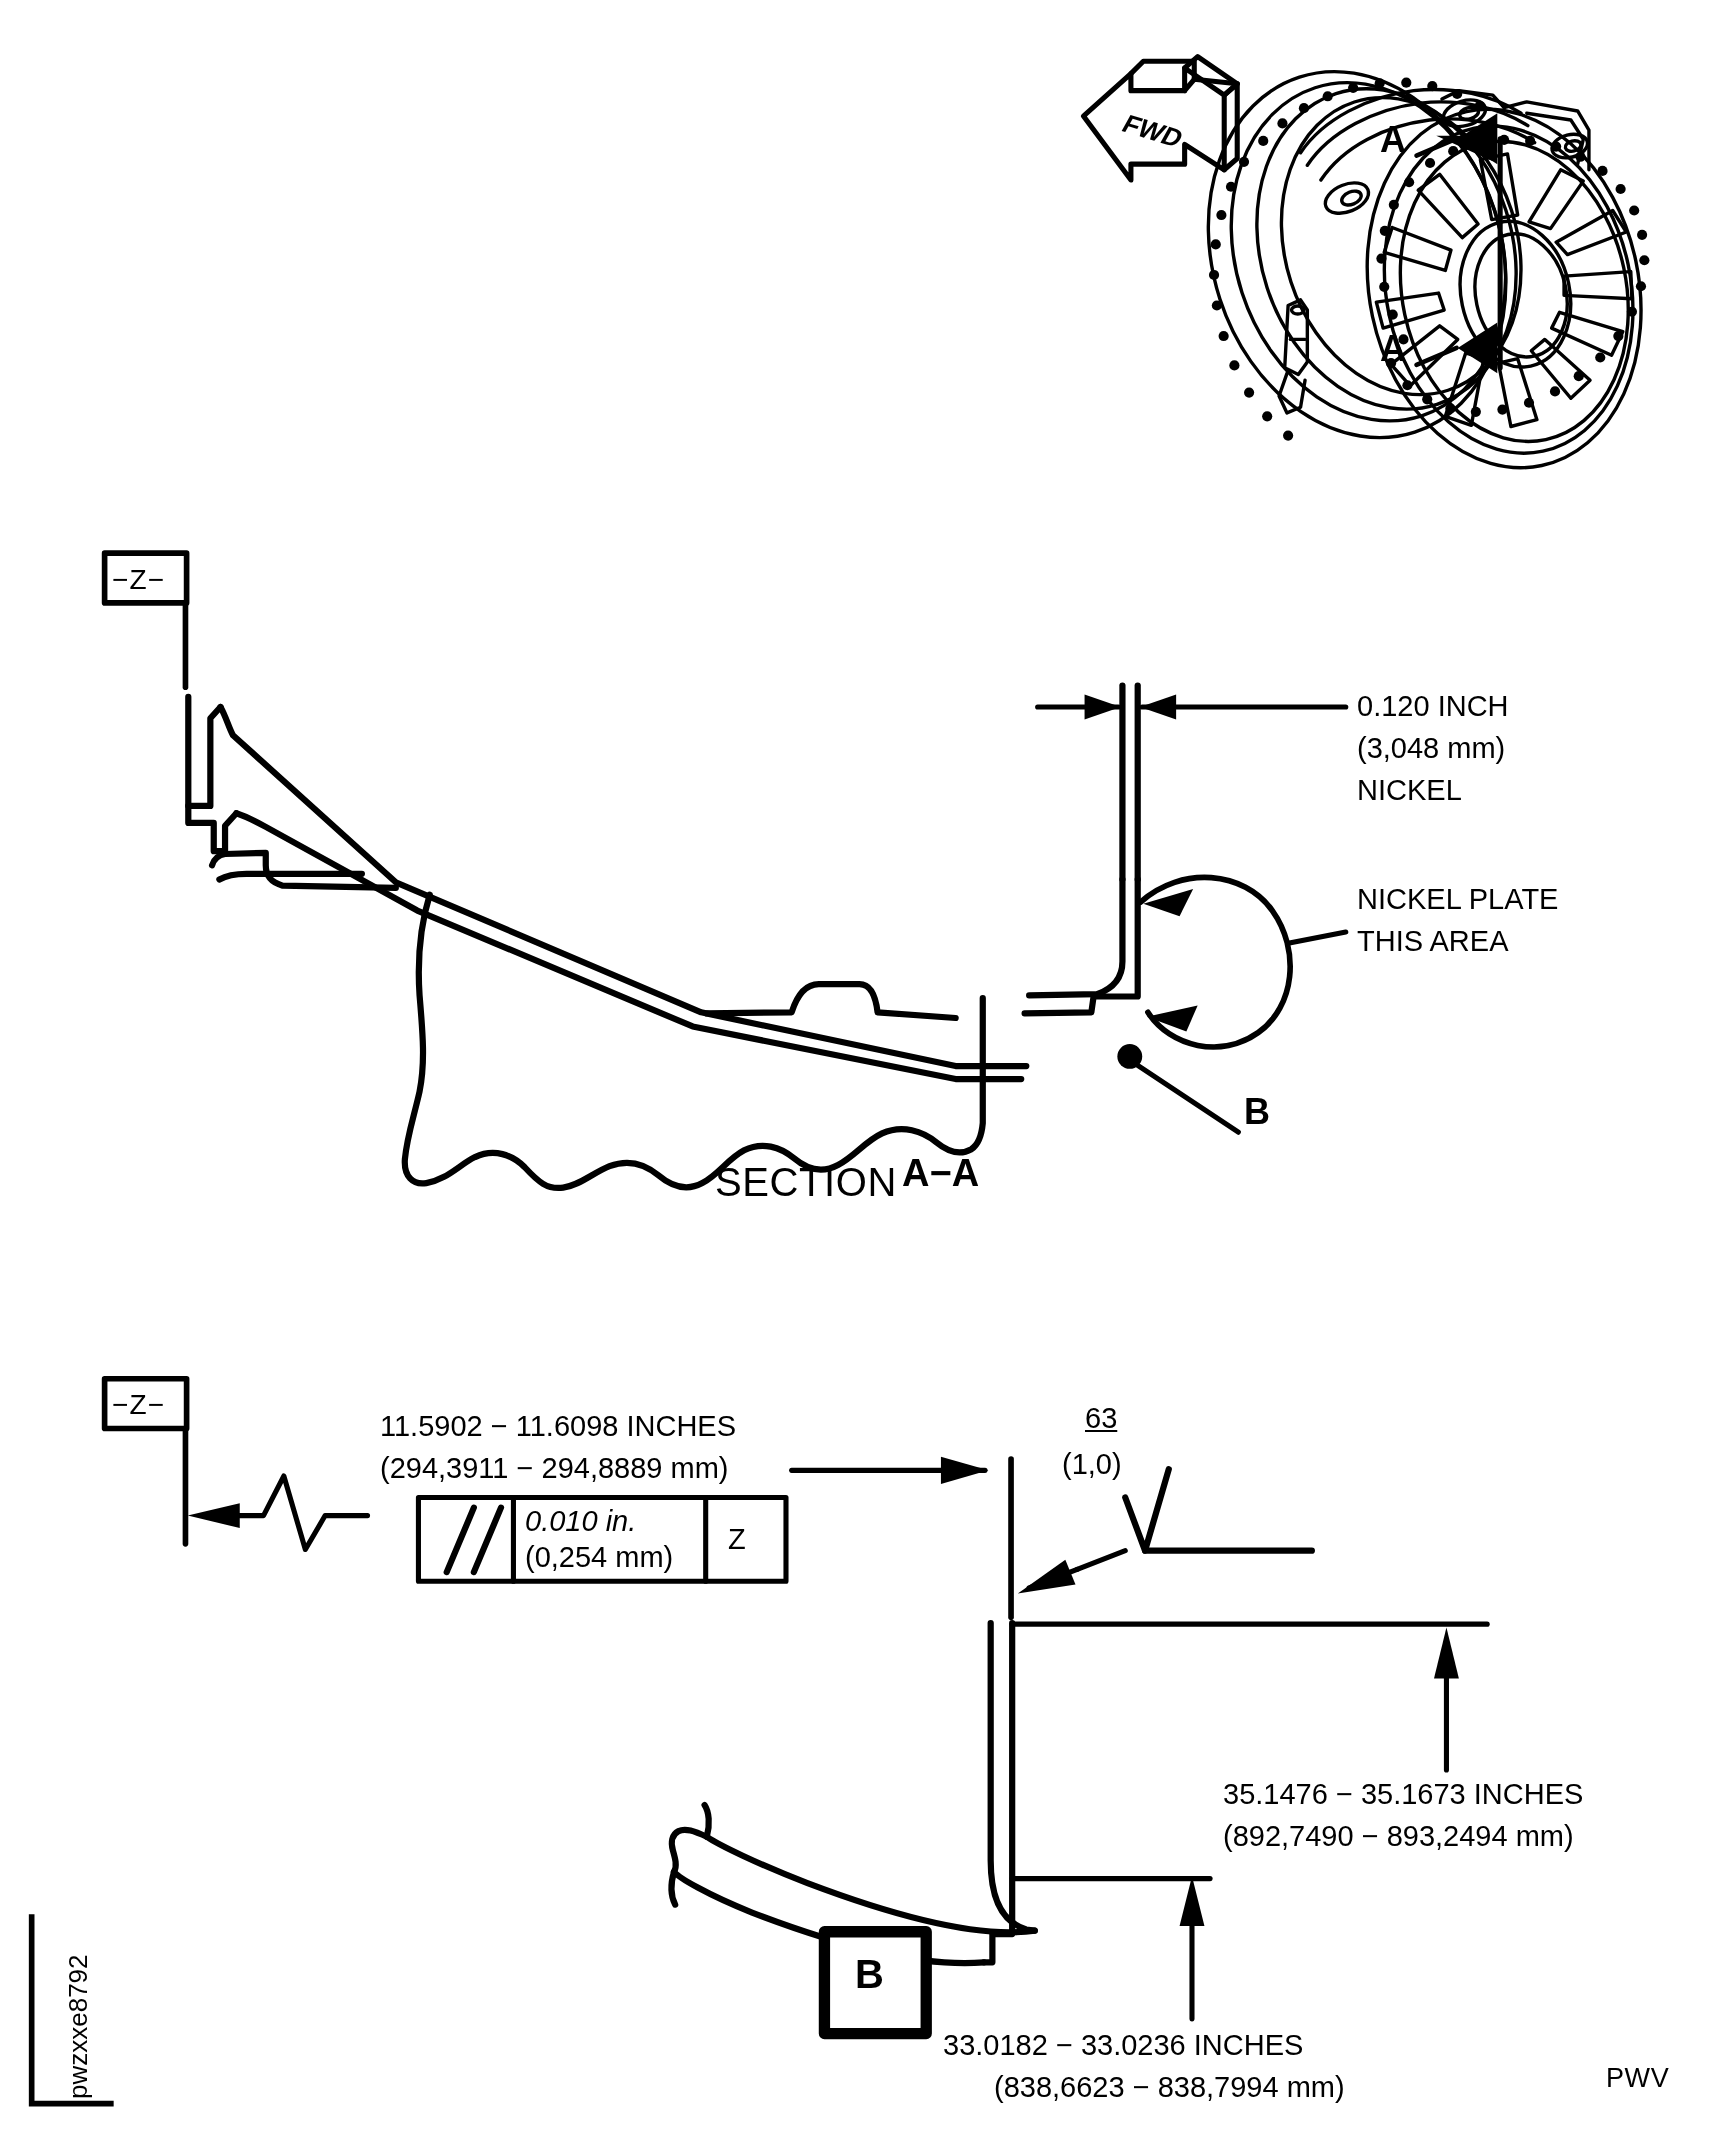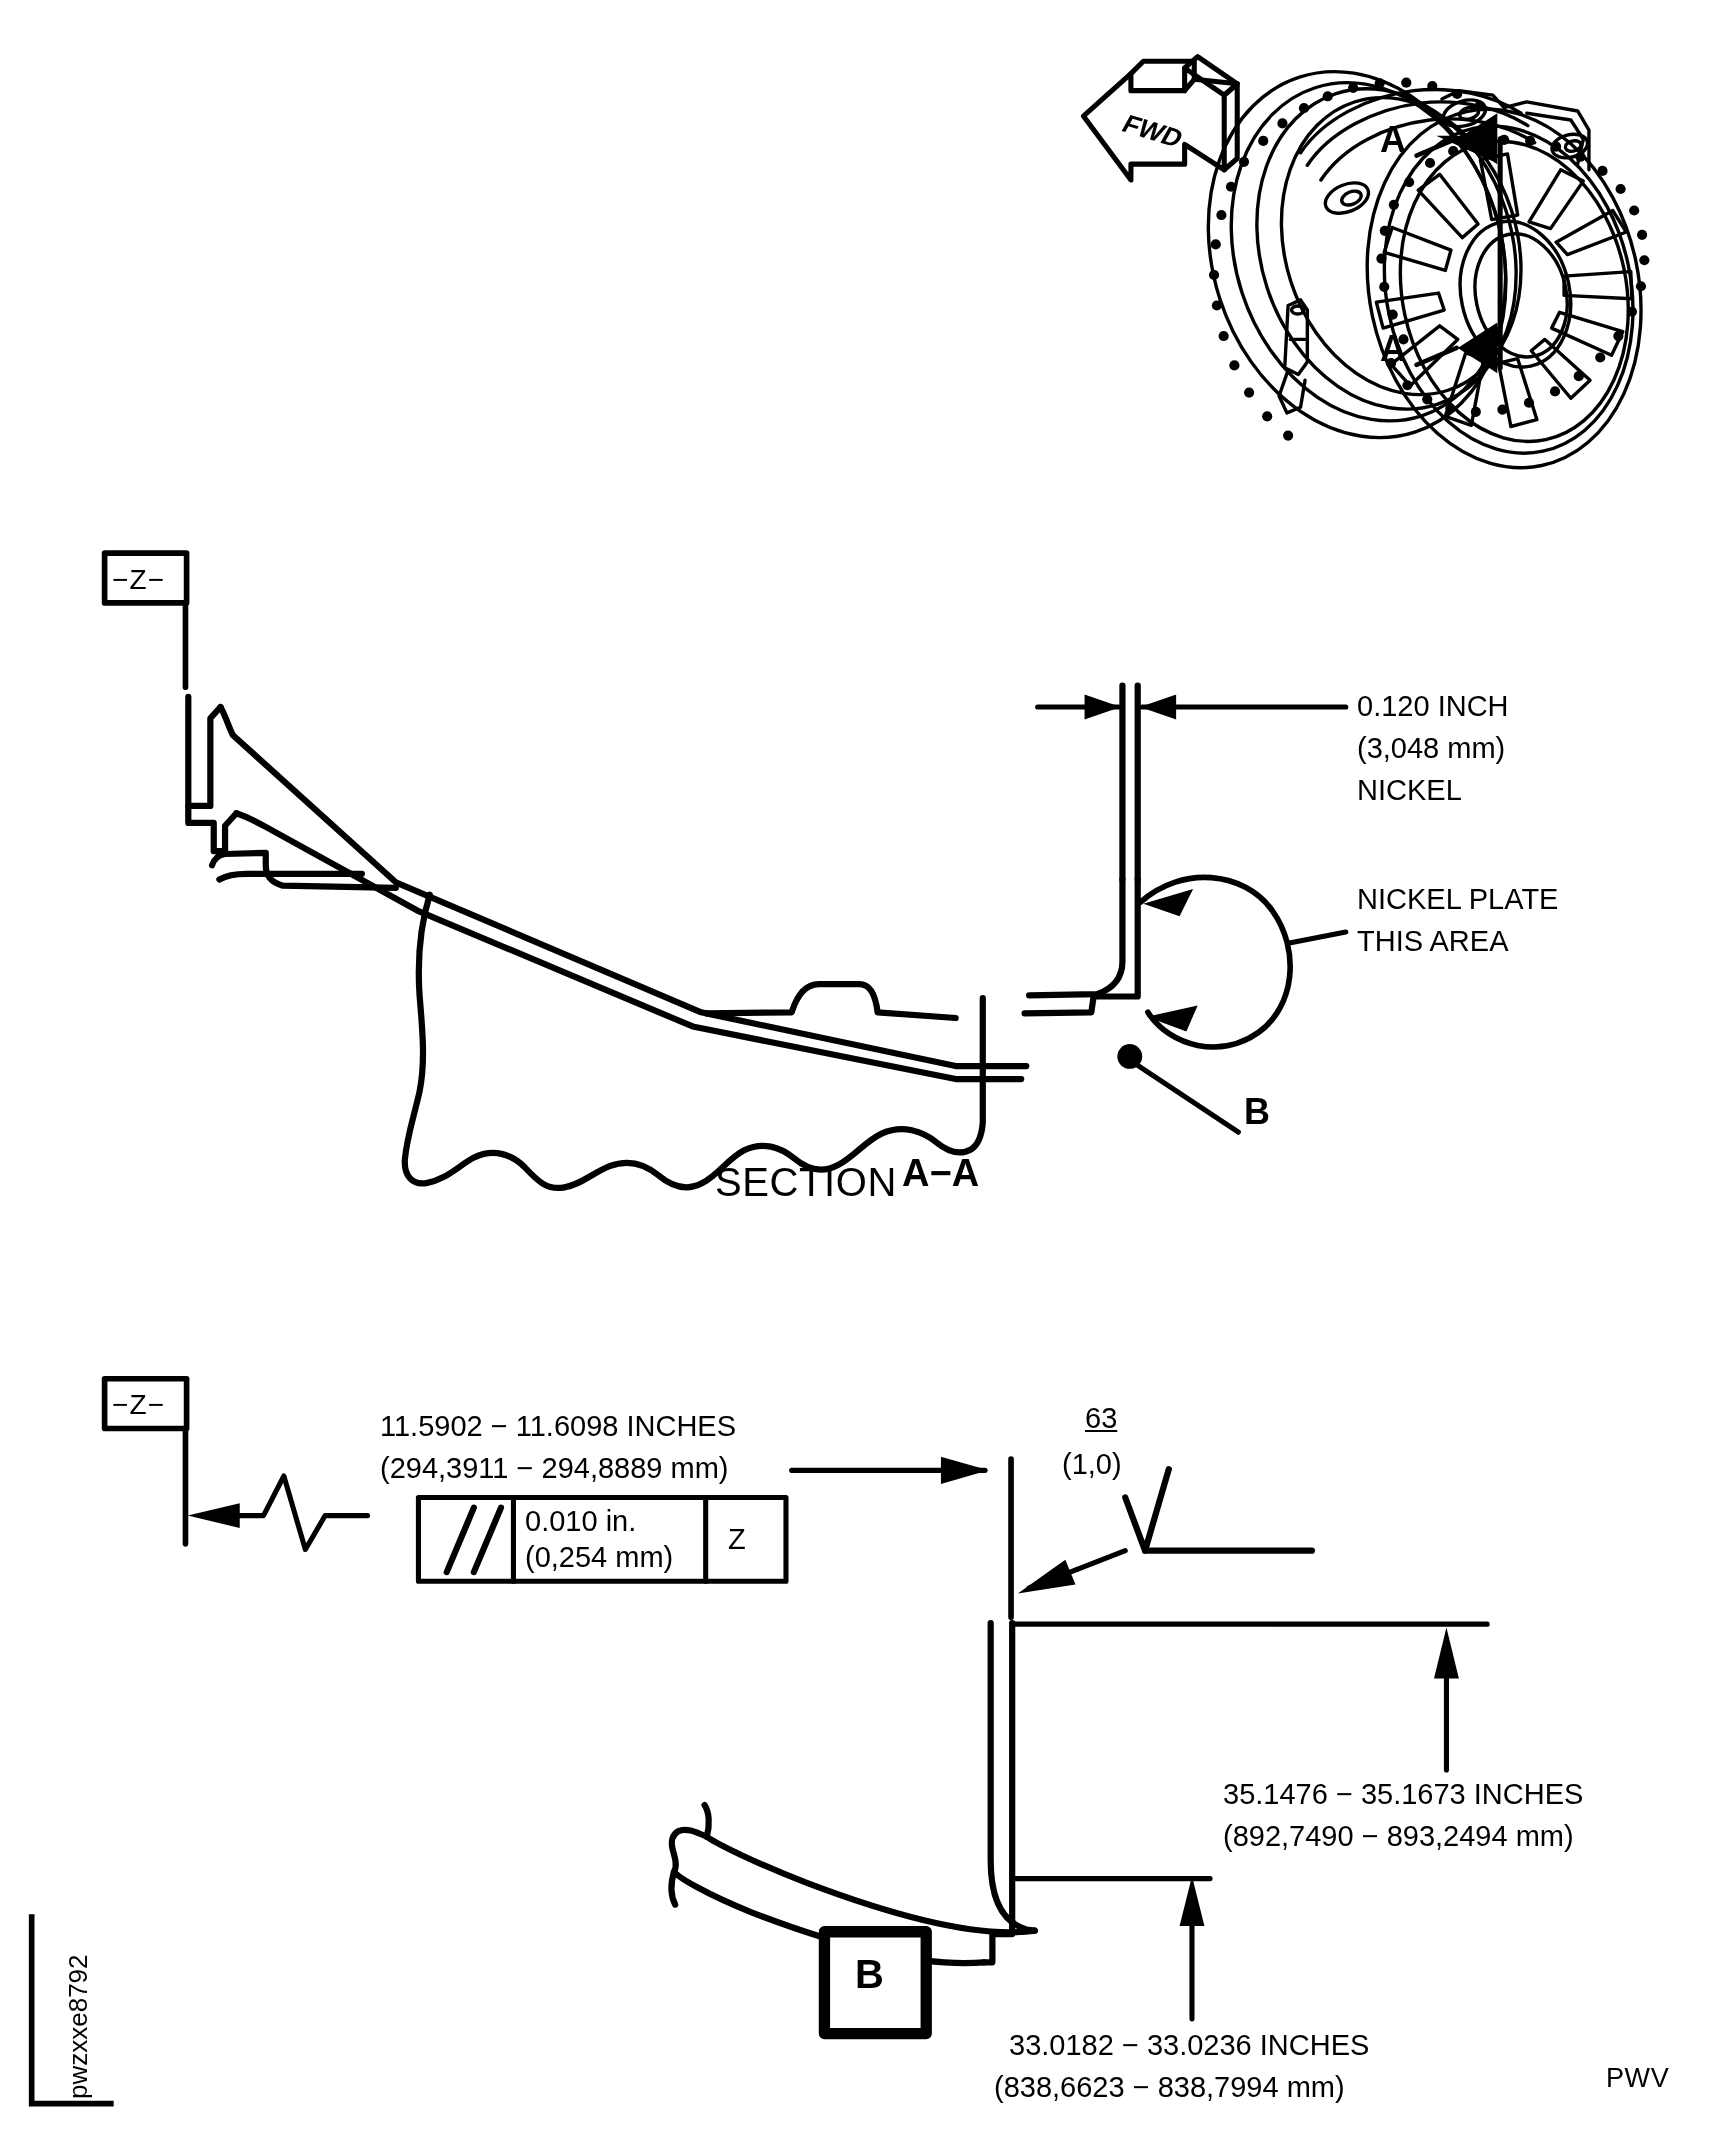--- a/index.html
+++ b/index.html
@@ -370,31 +370,31 @@
         <rect x="1458" y="3416" width="180" height="180" fill="#ffffff" stroke="#000000" stroke-width="20"></rect>
       </g>
     </g>
   </svg>
 
   <div class="txt t-datum" style="left:112px; top:1388px;">−Z−</div>
 
   <div class="txt t-dim" style="left:380px; top:1409px;">11.5902 − 11.6098 INCHES</div>
   <div class="txt t-dim" style="left:380px; top:1451px;">(294,3911 − 294,8889 mm)</div>
 
-  <div class="txt t-dim" style="left:525px; top:1504px;">0.010 in.</div>
+  <div class="txt t-dim" style="left:525px; top:1504px;font-style:italic;">0.010 in.</div>
   <div class="txt t-dim" style="left:525px; top:1540px;">(0,254 mm)</div>
   <div class="txt t-dim" style="left:728px; top:1522px;">Z</div>
 
   <div class="txt t-dim" style="left:1085px; top:1401px;text-decoration:underline;">63</div>
   <div class="txt t-dim" style="left:1062px; top:1447px;">(1,0)</div>
 
   <div class="txt t-dim" style="left:1223px; top:1777px;">35.1476 − 35.1673 INCHES</div>
   <div class="txt t-dim" style="left:1223px; top:1819px;">(892,7490 − 893,2494 mm)</div>
 
-  <div class="txt t-dim" style="left:1009px; top:2028px;">33.0182 − 33.0236 INCHES</div>
+  <div class="txt t-dim" style="left:943px; top:2028px;">33.0182 − 33.0236 INCHES</div>
   <div class="txt t-dim" style="left:961px; top:2070px;margin-left:33px;">(838,6623 − 838,7994 mm)</div>
 
   <div class="txt t-bsq" style="left:855px; top:1951px;">B</div>
 
   <svg class="layer" viewBox="0 0 3063 3784">
     <g fill="none" stroke="#000000" stroke-width="10" stroke-linecap="square">
       <path d="M56,3390 L56,3720 L196,3720"></path>
     </g>
   </svg>
 

